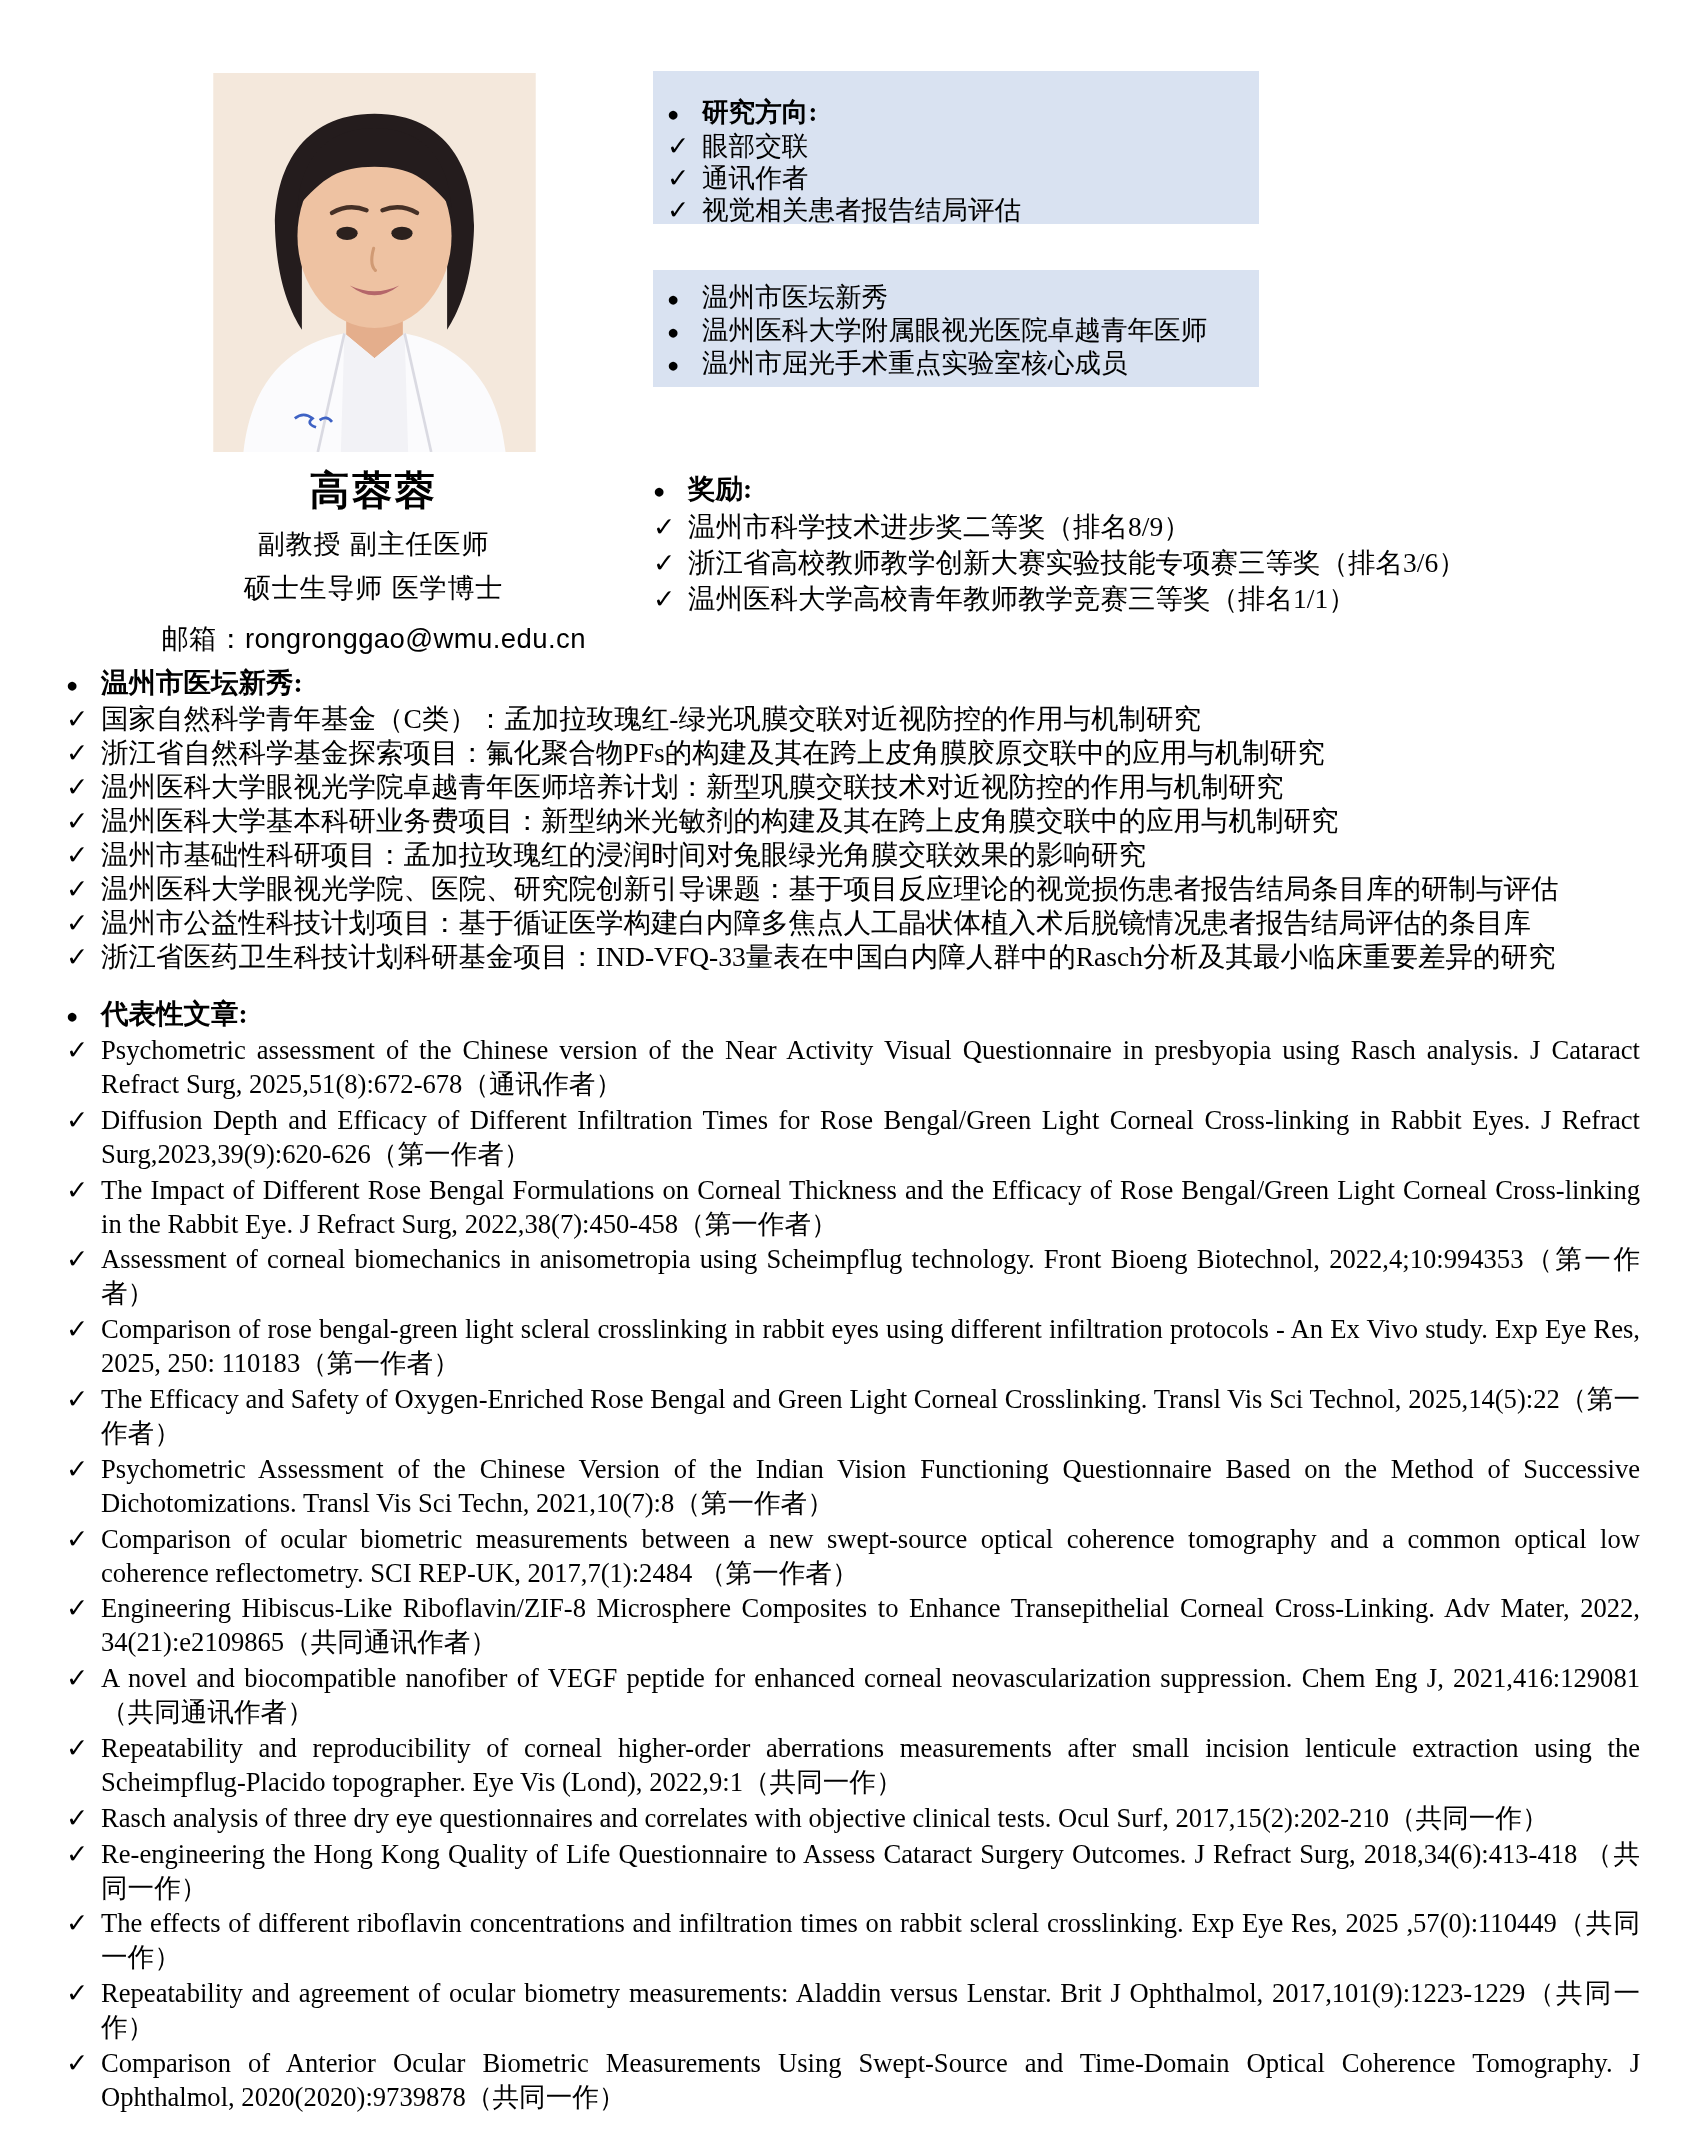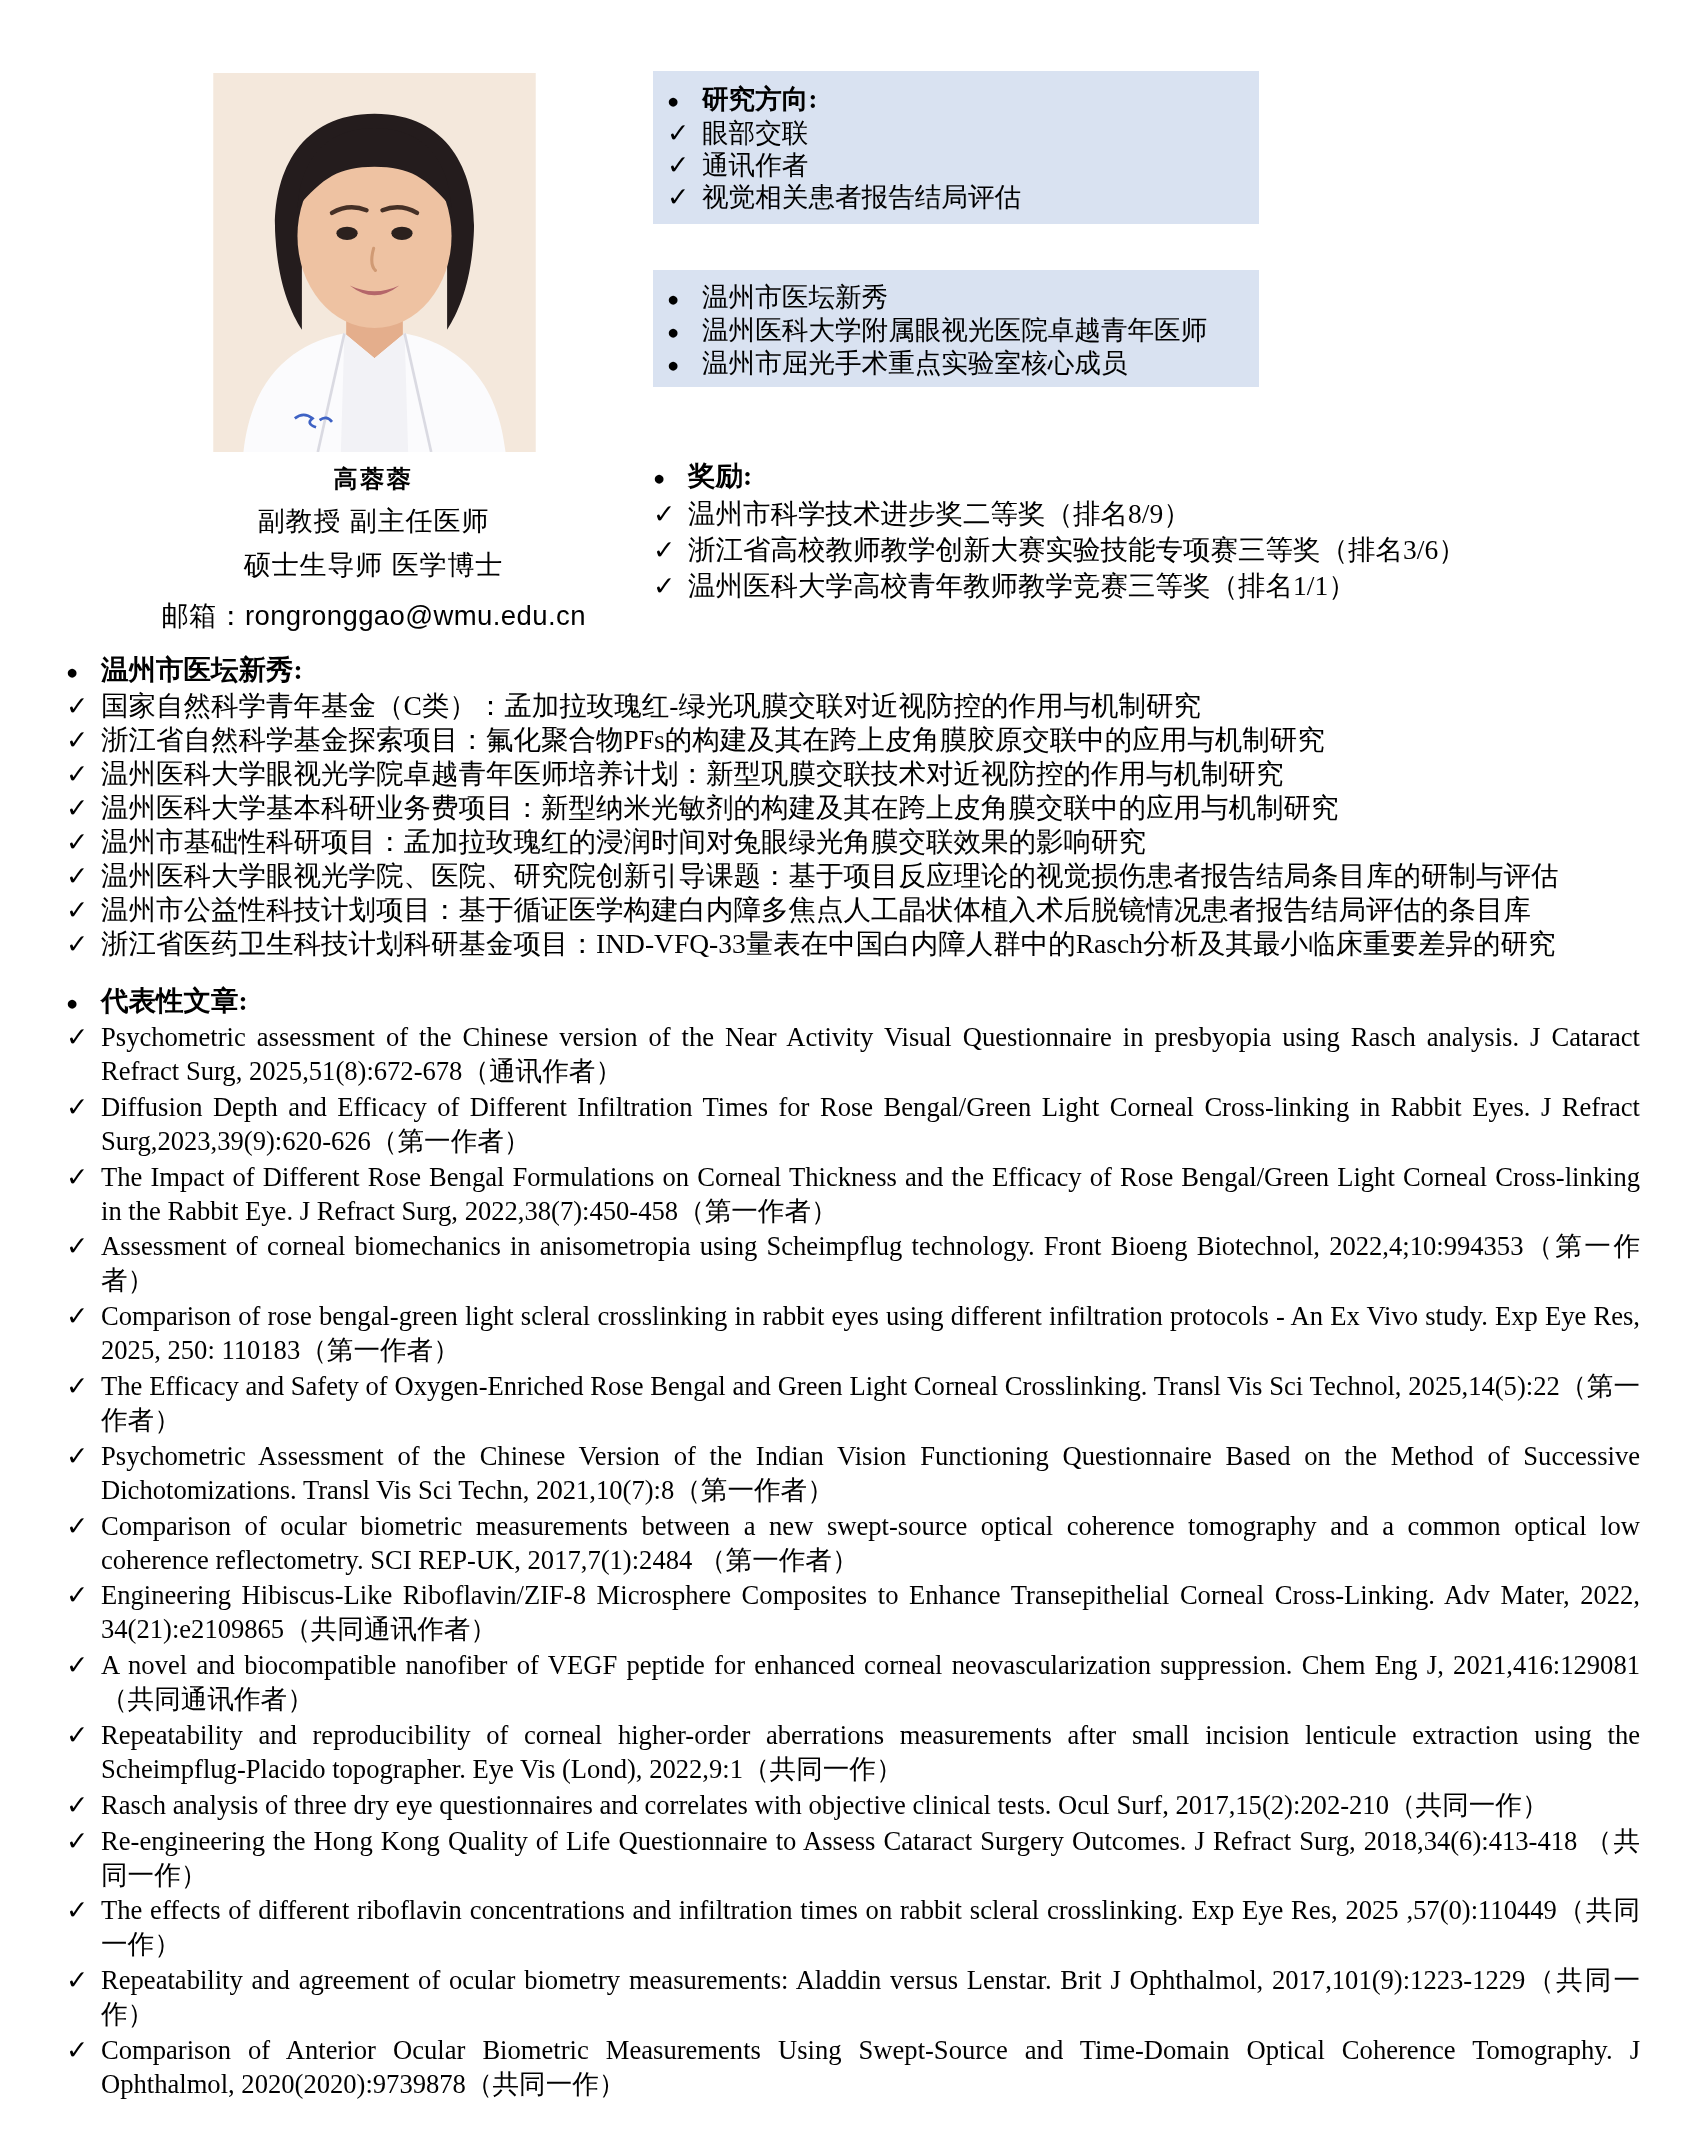--- a/index.html
+++ b/index.html
@@ -24,21 +24,21 @@
   .photo svg { display: block; }
 
   
   .name-block {
     position: absolute;
     left: 125px; top: 463px;
     width: 497px;
     text-align: center;
     font-family: "Liberation Sans", "DejaVu Sans", sans-serif;
   }
-  .person-name { font-size: 24px; font-weight: bold; letter-spacing: 2.7px; }
+  .person-name { font-size: 40px; font-weight: bold; letter-spacing: 2.7px; }
   .person-titles { font-size: 27px; margin-top: 8px; letter-spacing: 0.9px; }
   .email-line { font-size: 27.5px; margin-top: 15px; letter-spacing: 0.4px; }
 
   
   .infobox {
     position: absolute;
     left: 653px;
     width: 606px;
     background: #d9e2f1;
     padding: 11.5px 12.4px 11.5px 14px;
@@ -48,21 +48,21 @@
 
   
   .row { display: flex; align-items: baseline; }
   .marker { flex: 0 0 35px; }
   .bullet { font-size: 20.4px; }
   .check  { font-size: 26.6px; }
   .txt { flex: 1; }
 
   .infobox .row { font-size: 26.6px; line-height: 32px; }
   .box-honors .row { line-height: 31px; }
-  .heading-txt { font-weight: bold; }
+  .heading-txt { font-weight: bold; margin-top: 13px; }
 
   
   .awards {
     position: absolute;
     left: 653px; top: 458px;
     width: 1020px;
   }
   .awards .row { font-size: 27.5px; line-height: 35px; }
 
   

